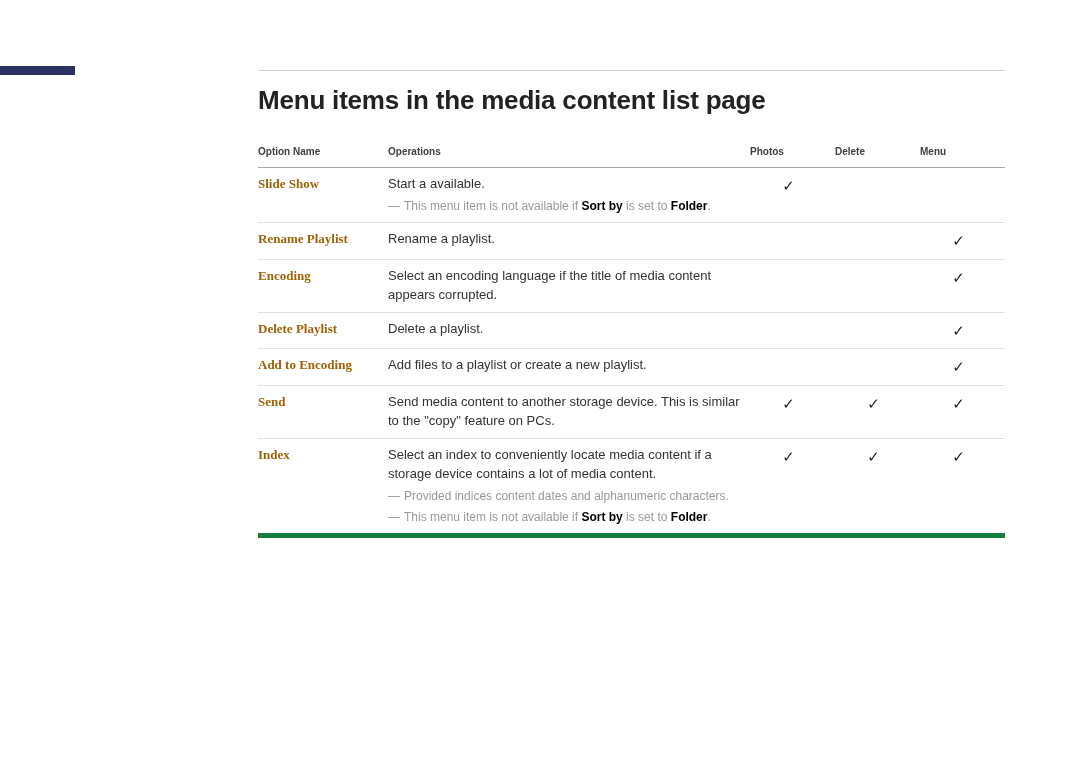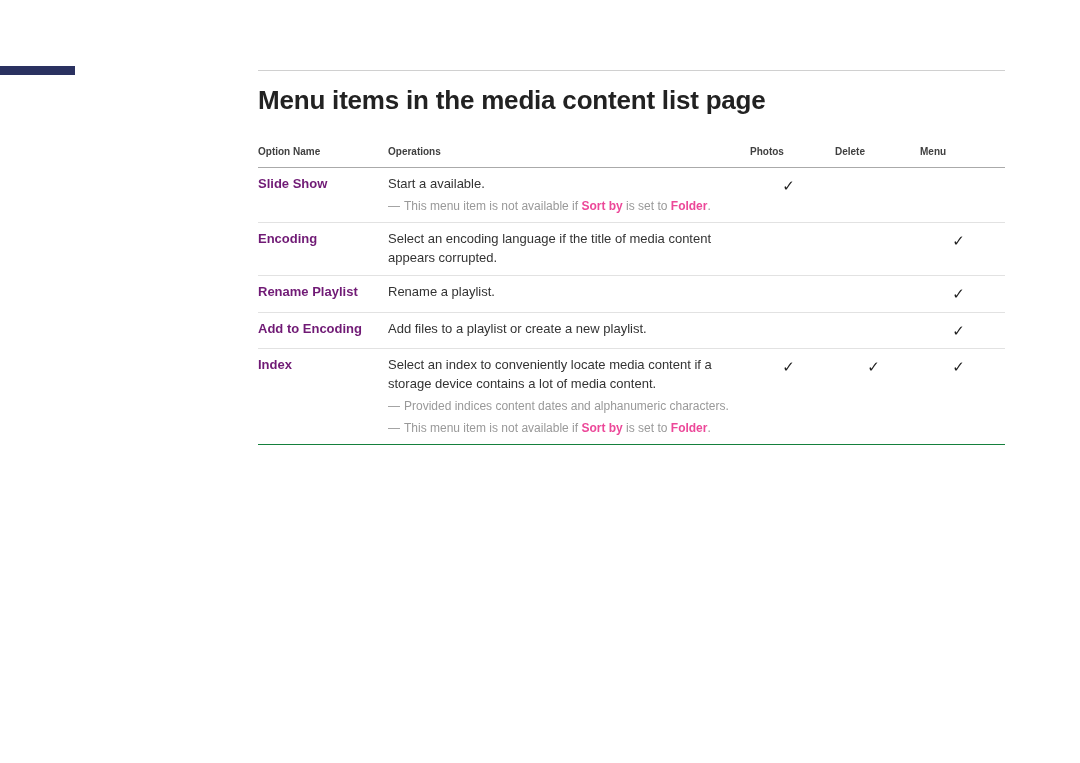--- a/index.html
+++ b/index.html
@@ -60,26 +60,27 @@
   .tbl th.col-opt { width: 130px; }
   .tbl th.col-ops { }
   .tbl th.col-chk { width: 85px; text-align: left; }
   .tbl td {
     vertical-align: top;
     padding: 7px 8px 7px 0;
     border-bottom: 1px solid #e2e2e2;
     color: #333;
     line-height: 1.45;
   }
-  .tbl tr:last-child td { border-bottom: 1px solid #15803d; }
+  .tbl tr:last-child td { border-bottom: 5px solid #15803d; }
   .tbl td.opt {
-    color: #701a75;
+    color: #a16207;
     font-weight: 600;
     font-size: 13px;
     white-space: nowrap;
+    font-family: Liberation Serif, serif;
   }
   .tbl td.chk {
     text-align: center;
     font-size: 15px;
     color: #222;
   }
   .note {
     color: #999;
     font-size: 12px;
     margin-top: 4px;
@@ -87,21 +88,21 @@
     position: relative;
   }
   .note::before {
     content: "―";
     position: absolute;
     left: 0;
     top: 0;
     color: #999;
   }
   .hl {
-    color: #ec4899;
+    color: #000000;
     font-weight: 600;
   }
 </style>
 </head>
 <body>
 
 <div class="page">
   <div class="accent-bar"></div>
   <div class="hr-top"></div>
 
@@ -123,44 +124,62 @@
             <td class="opt">Slide Show</td>
             <td>
               <div>Start a available.</div>
               <div class="note"><span>This menu item is not available if </span><span class="hl">Sort by</span><span> is set to </span><span class="hl">Folder</span><span>.</span></div>
             </td>
             <td class="chk"><span>✓</span></td>
             <td class="chk"></td>
             <td class="chk"></td>
           </tr>
           <tr>
+            <td class="opt">Rename Playlist</td>
+            <td>
+              <div>Rename a playlist.</div>
+            </td>
+            <td class="chk"></td>
+            <td class="chk"></td>
+            <td class="chk"><span>✓</span></td>
+          </tr>
+          <tr>
             <td class="opt">Encoding</td>
             <td>
               <div>Select an encoding language if the title of media content appears corrupted.</div>
             </td>
             <td class="chk"></td>
             <td class="chk"></td>
             <td class="chk"><span>✓</span></td>
           </tr>
           <tr>
-            <td class="opt">Rename Playlist</td>
+            <td class="opt">Delete Playlist</td>
             <td>
-              <div>Rename a playlist.</div>
+              <div>Delete a playlist.</div>
             </td>
             <td class="chk"></td>
             <td class="chk"></td>
             <td class="chk"><span>✓</span></td>
           </tr>
           <tr>
             <td class="opt">Add to Encoding</td>
             <td>
               <div>Add files to a playlist or create a new playlist.</div>
             </td>
             <td class="chk"></td>
             <td class="chk"></td>
+            <td class="chk"><span>✓</span></td>
+          </tr>
+          <tr>
+            <td class="opt">Send</td>
+            <td>
+              <div>Send media content to another storage device. This is similar to the "copy" feature on PCs.</div>
+            </td>
+            <td class="chk"><span>✓</span></td>
+            <td class="chk"><span>✓</span></td>
             <td class="chk"><span>✓</span></td>
           </tr>
           <tr>
             <td class="opt">Index</td>
             <td>
               <div>Select an index to conveniently locate media content if a storage device contains a lot of media content.</div>
               <div class="note"><span>Provided indices content dates and alphanumeric characters.</span></div>
               <div class="note"><span>This menu item is not available if </span><span class="hl">Sort by</span><span> is set to </span><span class="hl">Folder</span><span>.</span></div>
             </td>
             <td class="chk"><span>✓</span></td>

